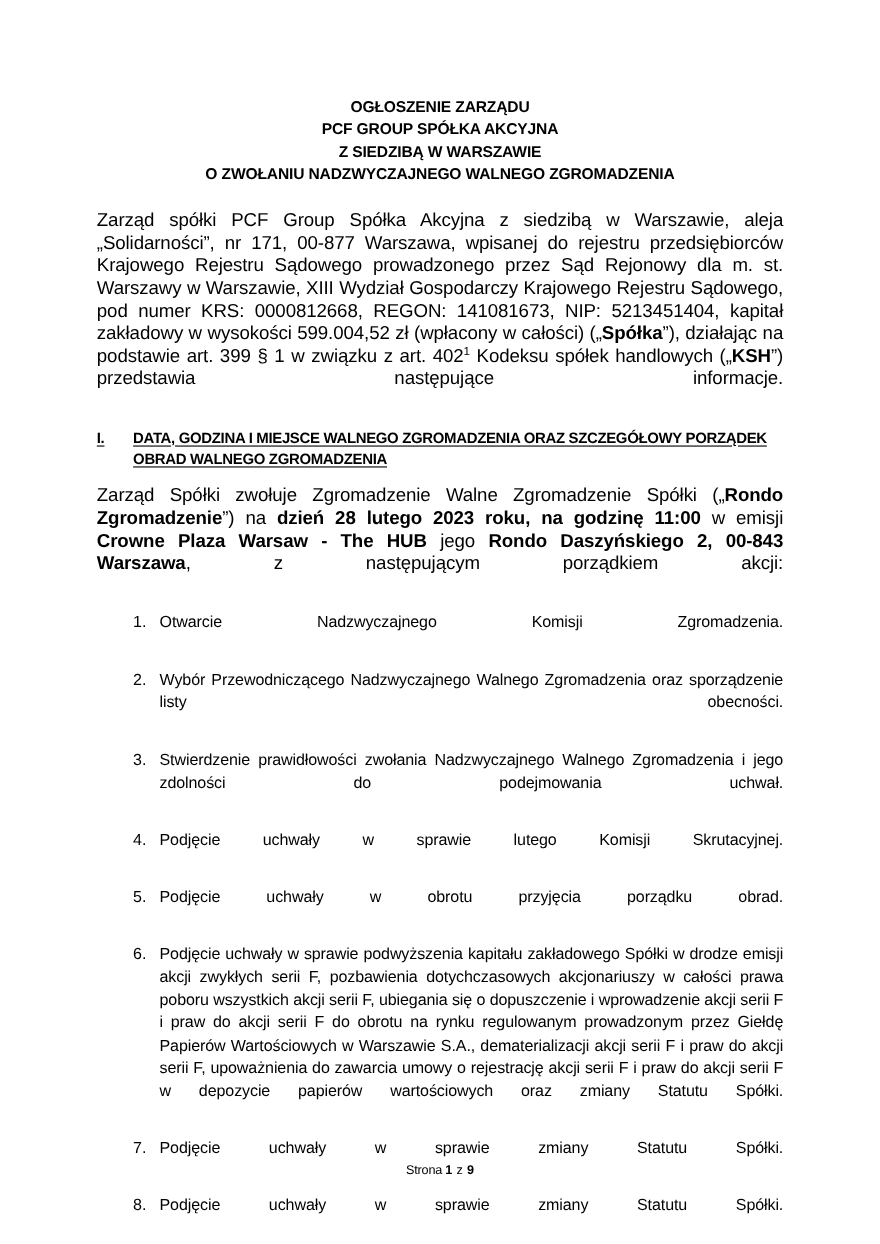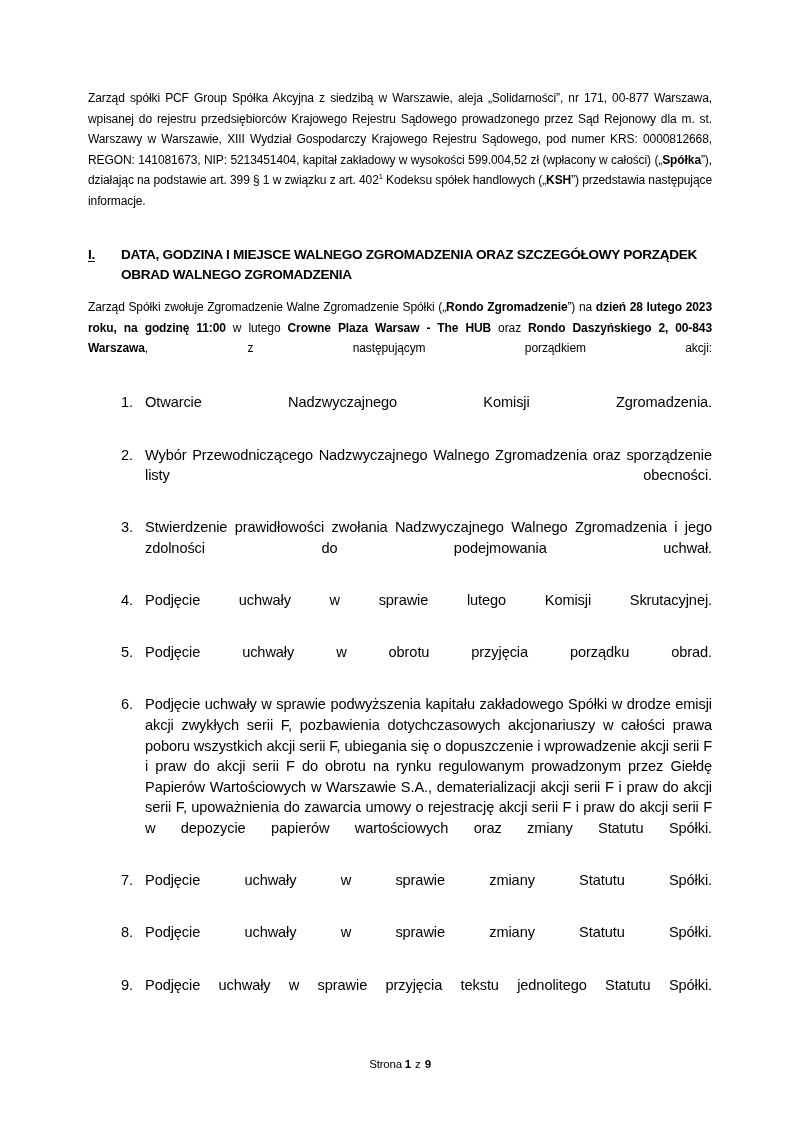--- a/index.html
+++ b/index.html
@@ -35,21 +35,21 @@
     font-size: 14.2px;
     line-height: 20.3px;
     letter-spacing: -0.15px;
     margin: 0 0 21px 0;
   }
   .doc-title .tline { display: block; white-space: nowrap; }
 
   
   p.body {
     margin: 0 0 13px 0;
-    font-size: 12px;
+    font-size: 17px;
     line-height: 20.6px;
     text-align: justify;
     text-justify: inter-word;
     letter-spacing: -0.1px;
   }
   b, .b { font-weight: bold; }
   sup {
     font-size: 0.62em;
     vertical-align: super;
     line-height: 0;
@@ -66,20 +66,21 @@
     letter-spacing: -0.3px;
   }
   .section-heading .num {
     width: 33px;
     flex: 0 0 33px;
     text-decoration: underline;
     text-underline-offset: 2px;
   }
   .section-heading .htext {
     flex: 1 1 auto;
+    text-decoration: underline;
     text-underline-offset: 2px;
   }
 
   
   ol.agenda {
     list-style: none;
     margin: 0 0 13px 0;
     padding: 0;
   }
   ol.agenda > li {
@@ -120,29 +121,35 @@
     font-size: 11.5px;
     letter-spacing: -0.2px;
   }
 </style>
 </head>
 <body>
 
 <div class="page">
   <div class="content">
 
+    <div class="doc-title">
+      <span class="tline">OGŁOSZENIE ZARZĄDU</span>
+      <span class="tline">PCF GROUP SPÓŁKA AKCYJNA</span>
+      <span class="tline">Z SIEDZIBĄ W WARSZAWIE</span>
+      <span class="tline">O ZWOŁANIU NADZWYCZAJNEGO WALNEGO ZGROMADZENIA</span>
+    </div>
 
     <p class="body"><span>Zarząd spółki PCF Group Spółka Akcyjna z siedzibą w Warszawie, aleja „Solidarności”, nr 171, 00-877 Warszawa, wpisanej do rejestru przedsiębiorców Krajowego Rejestru Sądowego prowadzonego przez Sąd Rejonowy dla m. st. Warszawy w Warszawie, XIII Wydział Gospodarczy Krajowego Rejestru Sądowego, pod numer KRS: 0000812668, REGON: 141081673, NIP: 5213451404, kapitał zakładowy w wysokości 599.004,52 zł (wpłacony w całości) („</span><b>Spółka</b><span>”), działając na podstawie art. 399 § 1 w związku z art. 402</span><sup>1</sup><span> Kodeksu spółek handlowych („</span><b>KSH</b><span>”) przedstawia następujące informacje.</span></p>
 
     <div class="section-heading">
       <span class="num">I.</span>
       <span class="htext">DATA, GODZINA I MIEJSCE WALNEGO ZGROMADZENIA ORAZ SZCZEGÓŁOWY PORZĄDEK OBRAD WALNEGO ZGROMADZENIA</span>
     </div>
 
-    <p class="body"><span>Zarząd Spółki zwołuje Zgromadzenie Walne Zgromadzenie Spółki („</span><b>Rondo Zgromadzenie</b><span>”) na </span><b>dzień 28 lutego 2023 roku, na godzinę 11:00</b><span> w lutego </span><b>Crowne Plaza Warsaw - The HUB</b><span> oraz </span><b>Rondo Daszyńskiego 2, 00-843 Warszawa</b><span>, z następującym porządkiem akcji:</span></p>
+    <p class="body"><span>Zarząd Spółki zwołuje Zgromadzenie Walne Zgromadzenie Spółki („</span><b>Rondo Zgromadzenie</b><span>”) na </span><b>dzień 28 lutego 2023 roku, na godzinę 11:00</b><span> w emisji </span><b>Crowne Plaza Warsaw - The HUB</b><span> jego </span><b>Rondo Daszyńskiego 2, 00-843 Warszawa</b><span>, z następującym porządkiem akcji:</span></p>
 
     <ol class="agenda" id="agenda-list">
         <li>
           <span class="marker">1.</span>
           <span class="itext">Otwarcie Nadzwyczajnego Komisji Zgromadzenia.</span>
         </li>
         <li>
           <span class="marker">2.</span>
           <span class="itext">Wybór Przewodniczącego Nadzwyczajnego Walnego Zgromadzenia oraz sporządzenie listy obecności.</span>
         </li>

